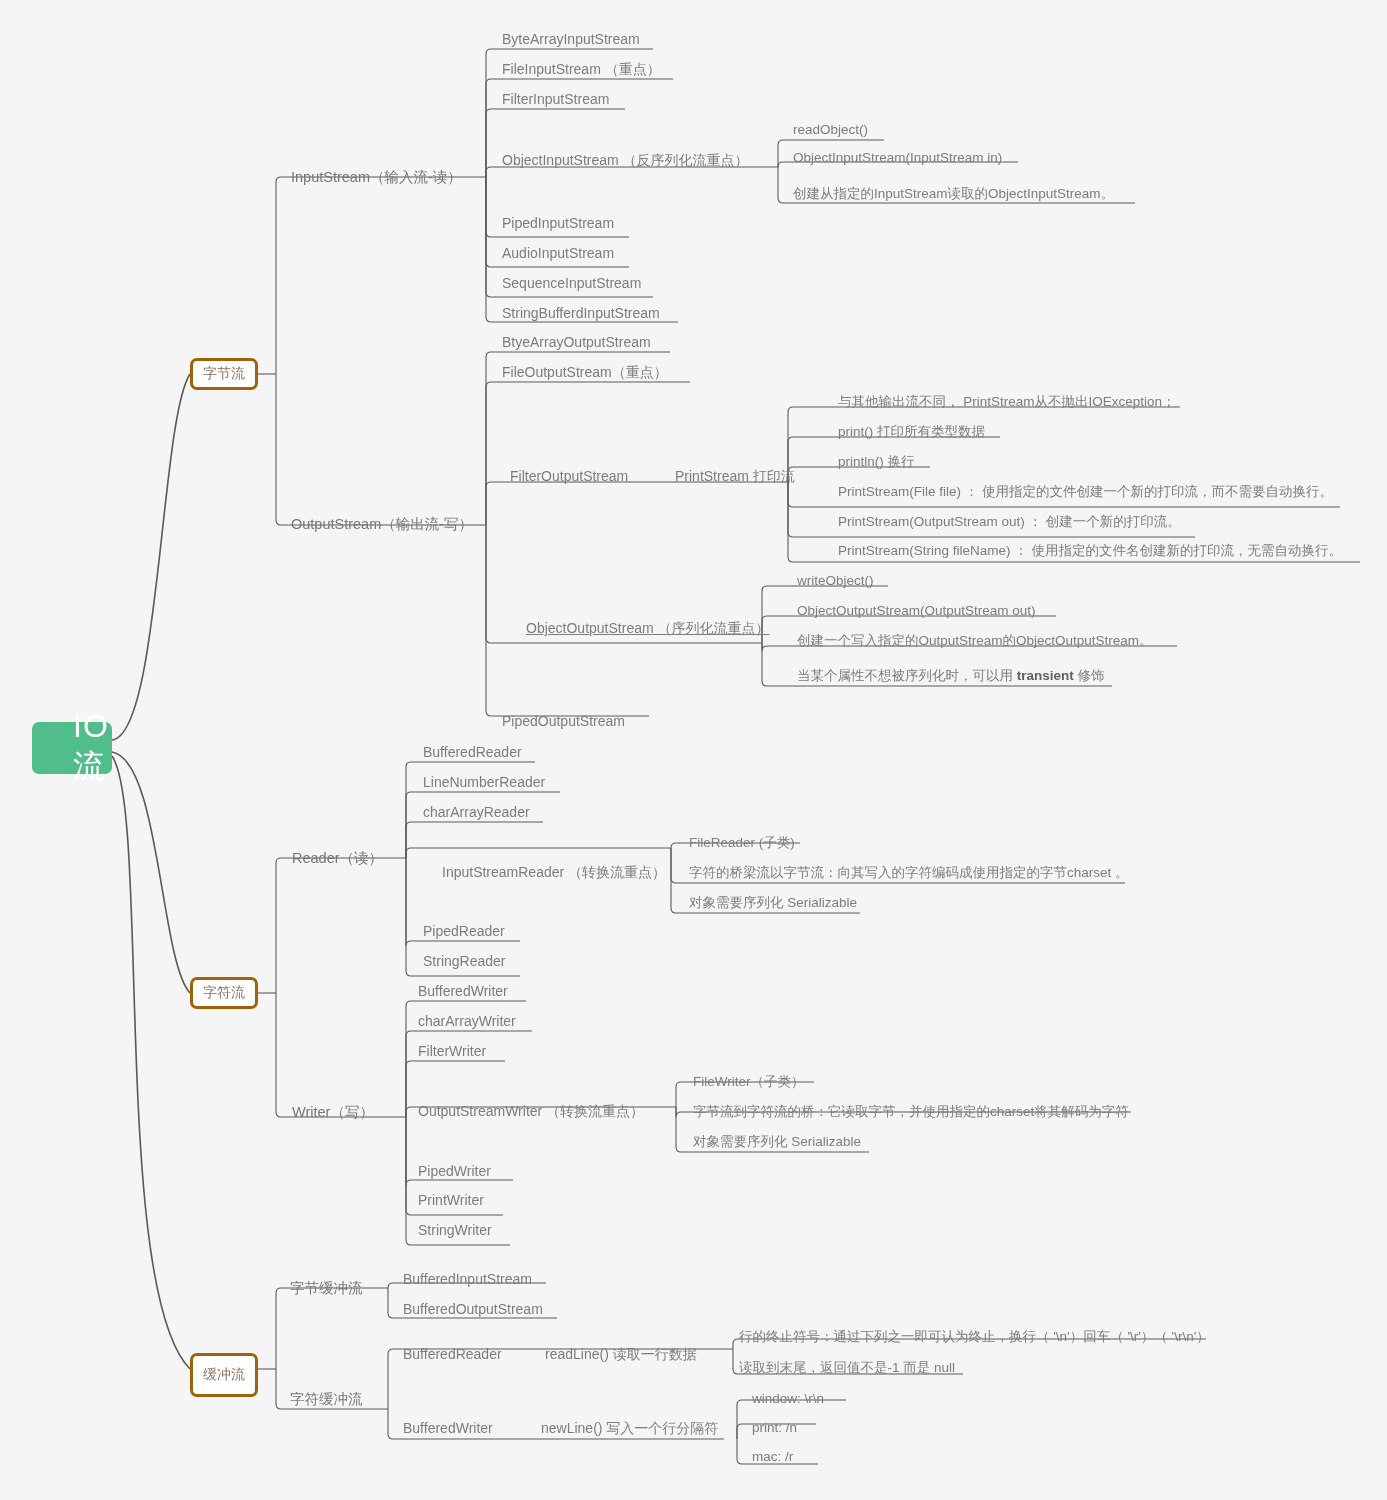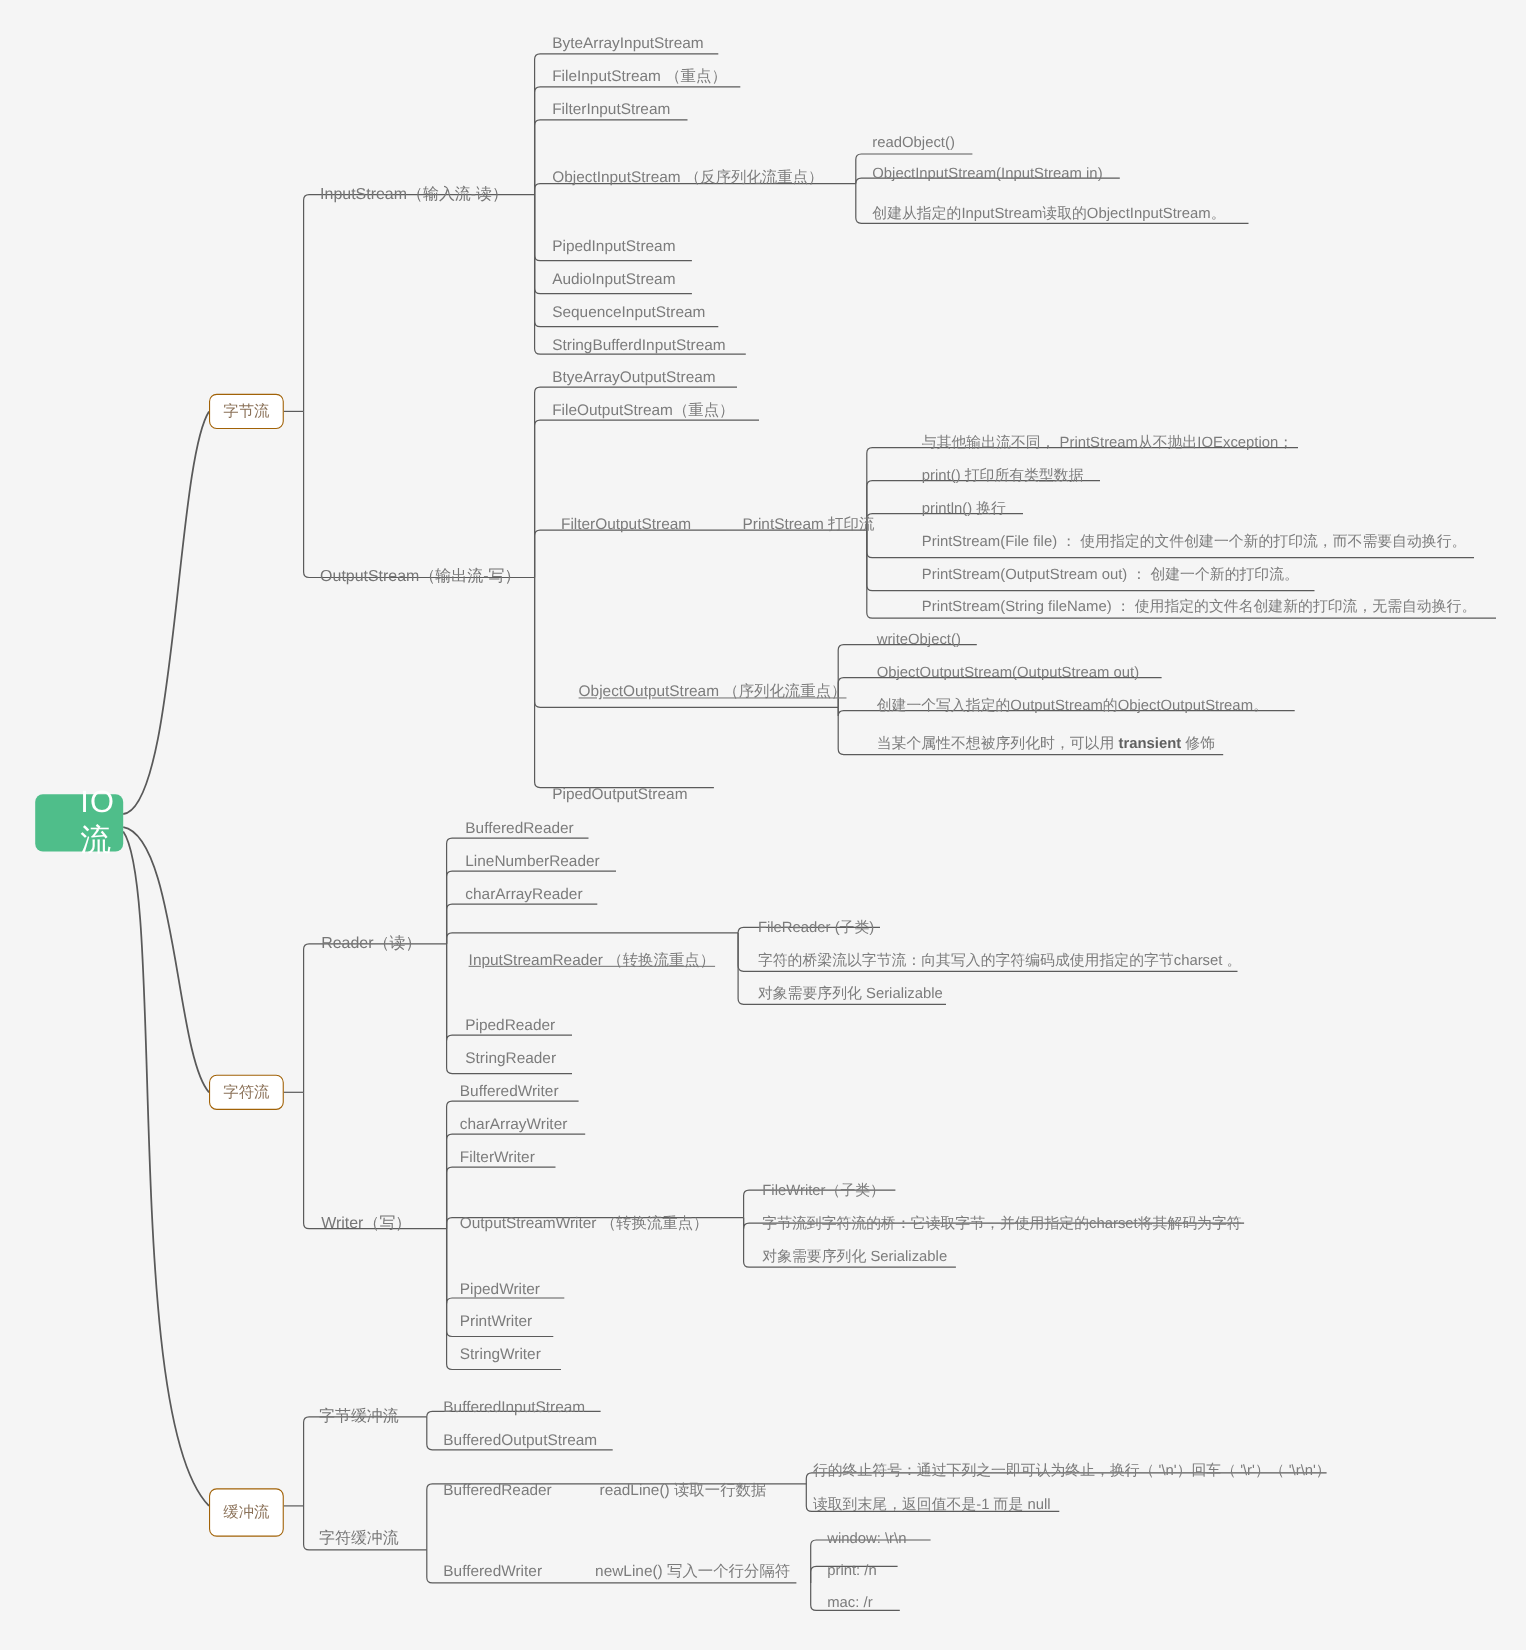--- a/index.html
+++ b/index.html
@@ -14,31 +14,31 @@
   svg.links{position:absolute;left:0;top:0;width:1387px;height:1500px;pointer-events:none;}
   svg.links path, svg.links line{fill:none;stroke:#5b5b5b;stroke-width:1.1;}
   svg.links path.thick{stroke:#595959;stroke-width:1.6;}
 
   
   .root-node{
     position:absolute;
     background:#4fbe8a;
     color:#ffffff;
     border-radius:7px;
-    font-size:28px;
+    font-size:32px;
     letter-spacing:1px;
     display:flex;align-items:center;justify-content:center;
     box-sizing:border-box;
     padding-left:41px;
   }
   
   .branch-node{
     position:absolute;
     background:#ffffff;
-    border:1px solid #a16207;
+    border:3px solid #a16207;
     border-radius:7px;
     color:#8a7158;
     font-size:14px;
     display:flex;align-items:center;justify-content:center;
     box-sizing:border-box;
   }
   
   .topic{
     position:absolute;
     color:#7a7a7a;
@@ -185,21 +185,21 @@
   <div class="topic lv5" style="left:797px;top:574px;">writeObject()</div>
   <div class="topic lv5" style="left:797px;top:604px;">ObjectOutputStream(OutputStream out)</div>
   <div class="topic lv5" style="left:797px;top:634px;">创建一个写入指定的OutputStream的ObjectOutputStream。</div>
   <div class="topic lv5" style="left:797px;top:669px;">当某个属性不想被序列化时，可以用 <b>transient</b> 修饰</div>
 
   <div class="topic lv3" style="left:292px;top:851px;">Reader（读）</div>
 
   <div class="topic lv4" style="left:423px;top:745px;">BufferedReader</div>
   <div class="topic lv4" style="left:423px;top:775px;">LineNumberReader</div>
   <div class="topic lv4" style="left:423px;top:805px;">charArrayReader</div>
-  <div class="topic lv4" style="left:426px;top:865px;text-decoration:underline;">InputStreamReader （转换流重点）</div>
+  <div class="topic lv4" style="left:442px;top:865px;">InputStreamReader （转换流重点）</div>
   <div class="topic lv4" style="left:423px;top:924px;">PipedReader</div>
   <div class="topic lv4" style="left:423px;top:954px;">StringReader</div>
 
   <div class="topic lv5" style="left:689px;top:836px;">FileReader (子类)</div>
   <div class="topic lv5" style="left:689px;top:866px;">字符的桥梁流以字节流：向其写入的字符编码成使用指定的字节charset 。</div>
   <div class="topic lv5" style="left:689px;top:896px;">对象需要序列化 Serializable</div>
 
   <div class="topic lv3" style="left:292px;top:1105px;">Writer（写）</div>
 
   <div class="topic lv4" style="left:418px;top:984px;">BufferedWriter</div>

